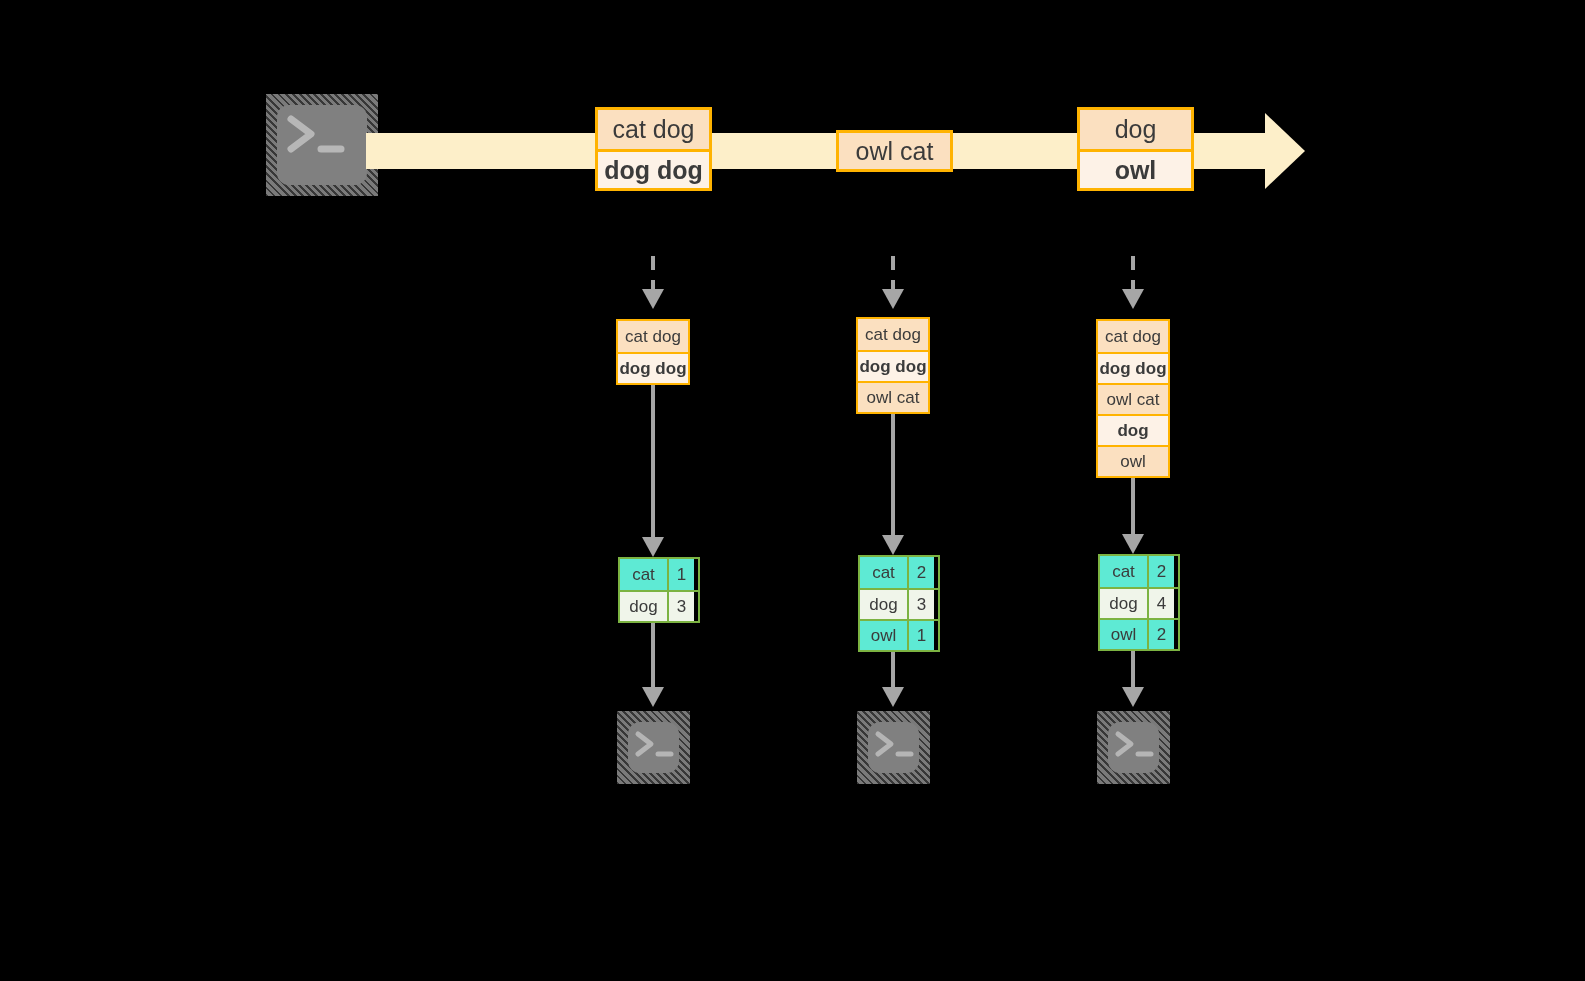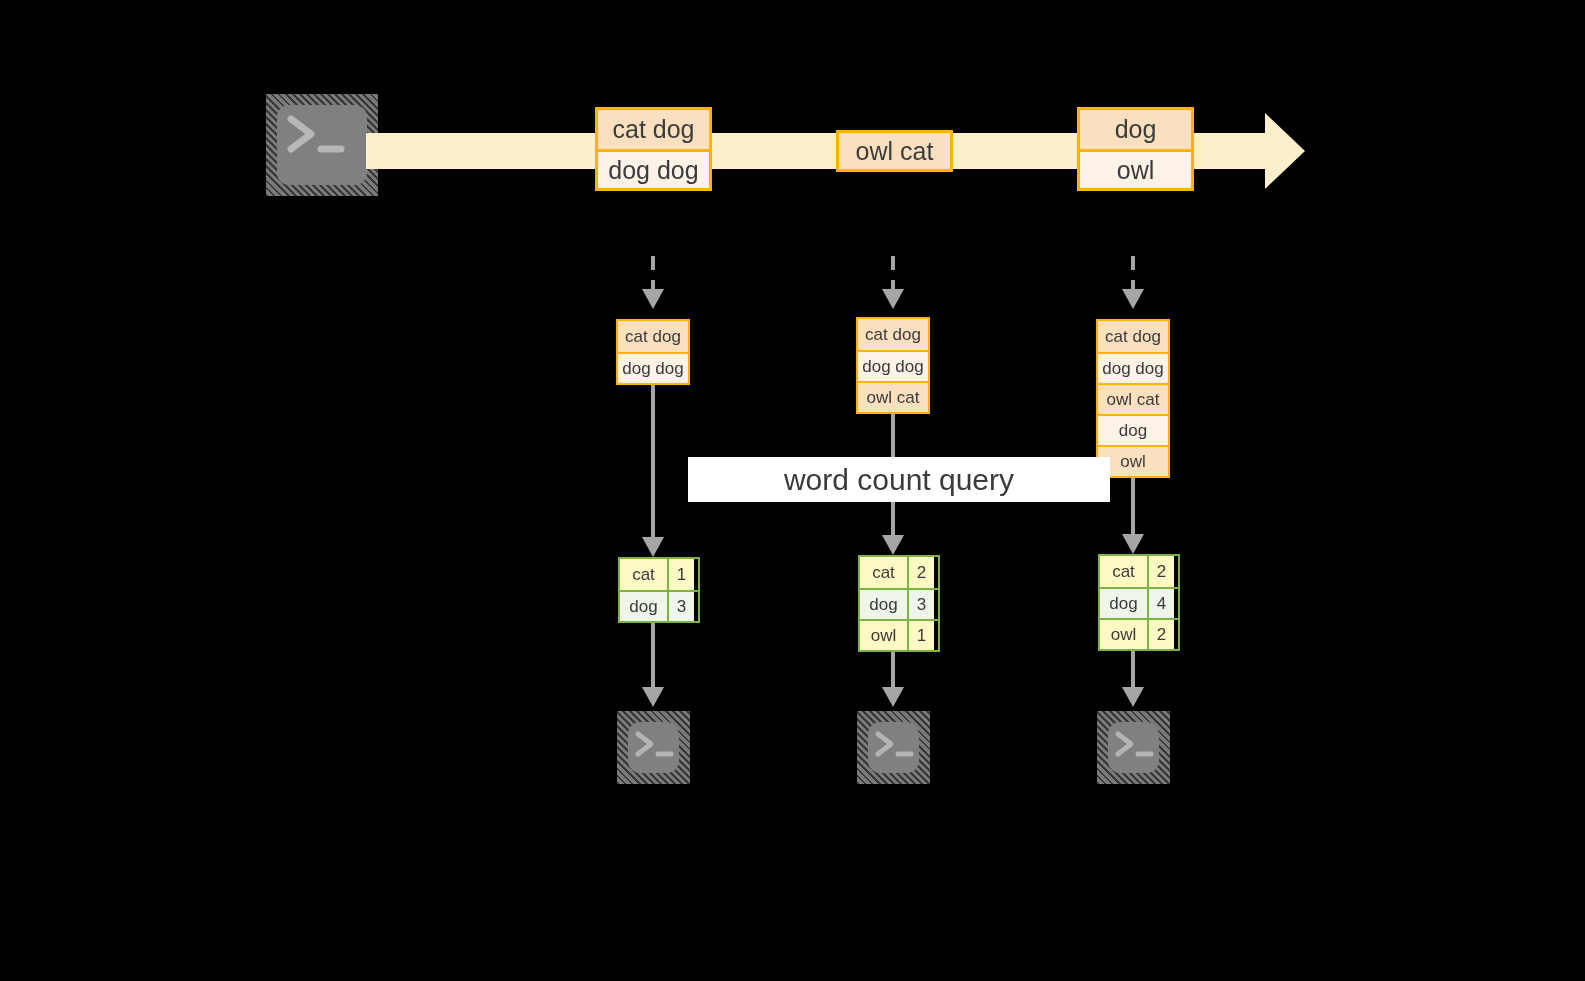--- a/index.html
+++ b/index.html
@@ -72,21 +72,21 @@
   }
   .rec-box.big .row {
     height: 39px;
     font-size: 25px;
   }
   .rec-box.big .row + .row { border-top: 3px solid #FFB300; }
   .rec-box.single .row { border-top: none; }
 
   
   .fill-a { background: #FBE0C0; }
-  .fill-b { background: #FDF2E7; }
+  .fill-b { background: #FDF2E7; font-weight: bold; }
 
   
   .rec-box.small {
     border-width: 2px;
   }
   .rec-box.small .row {
     height: 31px;
     font-size: 17px;
   }
   .rec-box.small .row + .row { border-top: 2px solid #FFB300; }
@@ -117,21 +117,21 @@
   .res-table .cell-count {
     width: 27px;
     box-sizing: border-box;
     border-left: 2px solid #7CB342;
     display: flex;
     align-items: center;
     justify-content: center;
     font-size: 17px;
     color: #3b3b3b;
   }
-  .gfill-a { background: #fef9c3; }
+  .gfill-a { background: #5eead4; }
   .gfill-b { background: #F0F5EA; }
 
   
   .conn-line {
     position: absolute;
     background: #A6A6A6;
     width: 4px;
   }
   .conn-dash {
     position: absolute;
@@ -300,17 +300,14 @@
 
   <div class="term-icon" style="left:1097px; top:711px; width:73px; height:73px;">
     <div class="inner">
       <svg width="73" height="73" viewBox="0 0 73 73">
         <path d="M10 12 L23 22 L10 32" fill="none" stroke="#c9c9c9" stroke-width="5" stroke-linecap="round" stroke-linejoin="round" opacity="0.72"></path>
         <path d="M30 32 L43 32" fill="none" stroke="#c9c9c9" stroke-width="5" stroke-linecap="round" opacity="0.72"></path>
       </svg>
     </div>
   </div>
 
-  <div class="query-banner" style="left:688px; top:457px; width:422px; height:45px;">
-    <span>word count query</span>
-  </div>
 
 </div>
 
 </body></html>

